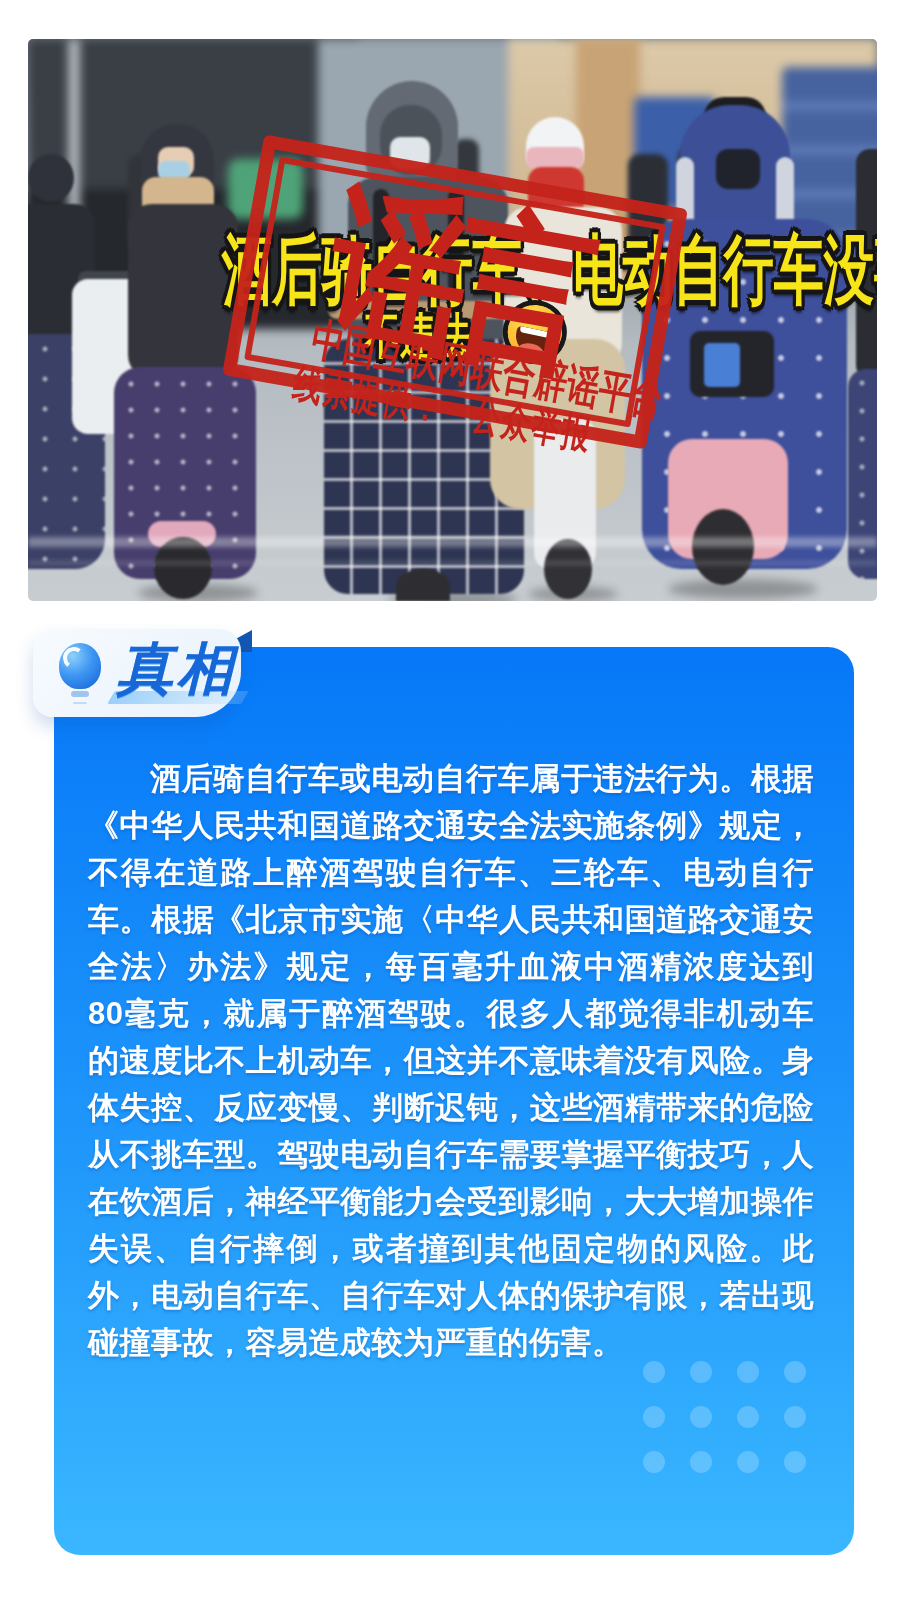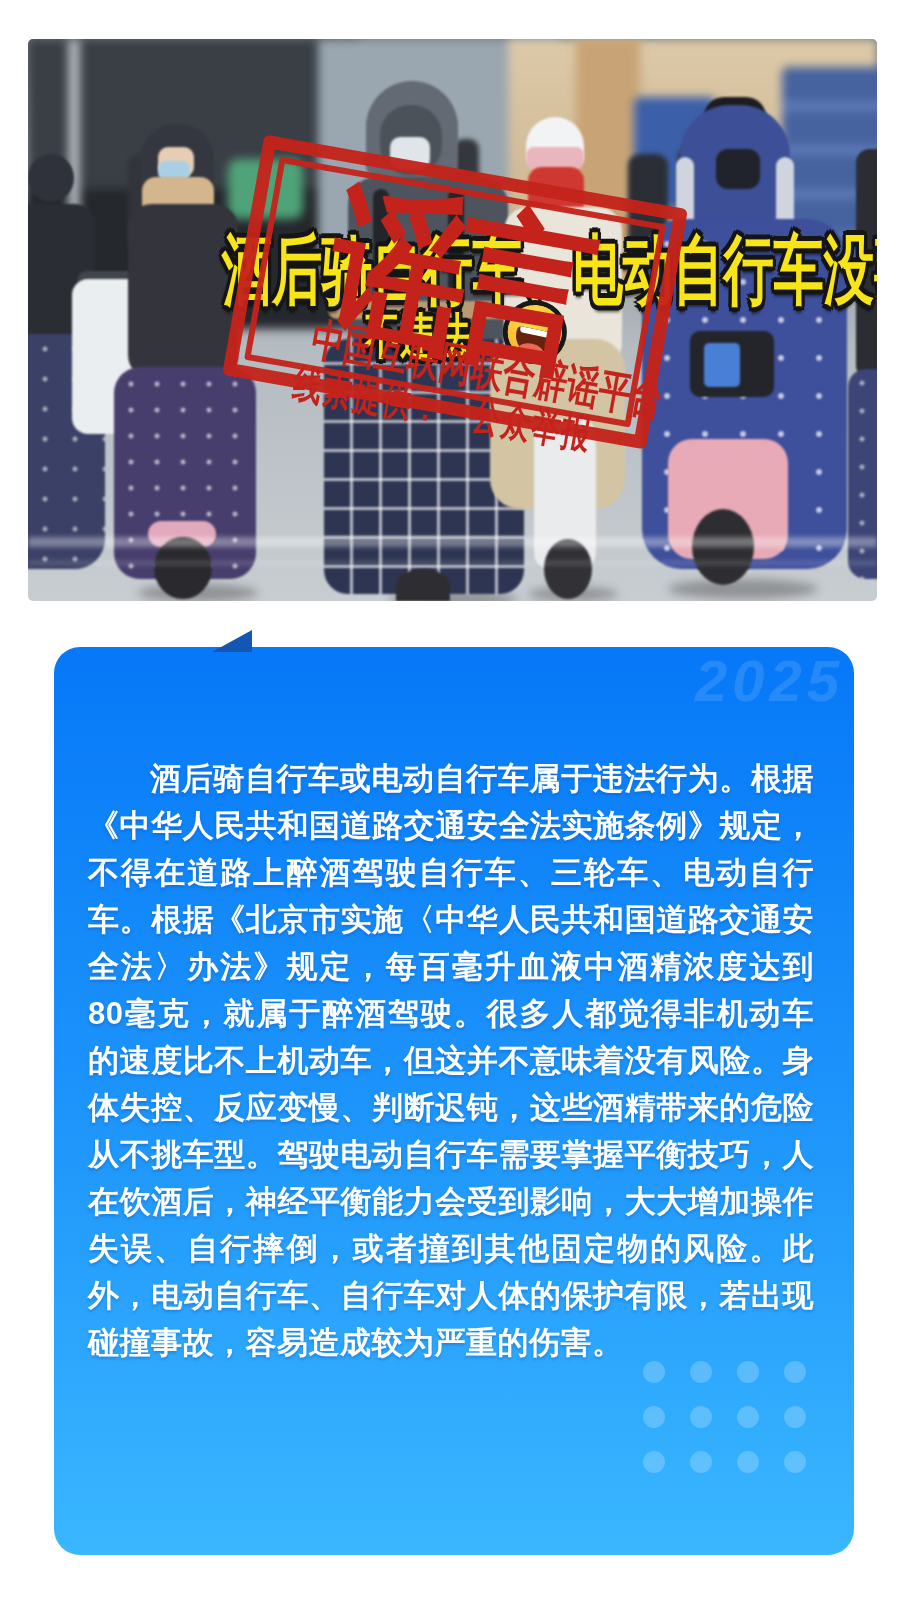--- a/index.html
+++ b/index.html
@@ -174,33 +174,40 @@
 
     <div class="stamp">
       <div class="stamp-inner"></div>
       <div class="stamp-big"><span>谣言</span></div>
       <div class="stamp-org"><span>中国互联网联合辟谣平台</span></div>
       <div class="stamp-tip"><span>线索提供：　公众举报</span></div>
     </div>
   </div>
 
   <div class="truth-card">
-    <div class="watermark">2025</div>
     <p class="truth-body">酒后骑自行车或电动自行车属于违法行为。根据《中华人民共和国道路交通安全法实施条例》规定，不得在道路上醉酒驾驶自行车、三轮车、电动自行车。根据《北京市实施〈中华人民共和国道路交通安全法〉办法》规定，每百毫升血液中酒精浓度达到80毫克，就属于醉酒驾驶。很多人都觉得非机动车的速度比不上机动车，但这并不意味着没有风险。身体失控、反应变慢、判断迟钝，这些酒精带来的危险从不挑车型。驾驶电动自行车需要掌握平衡技巧，人在饮酒后，神经平衡能力会受到影响，大大增加操作失误、自行摔倒，或者撞到其他固定物的风险。此外，电动自行车、自行车对人体的保护有限，若出现碰撞事故，容易造成较为严重的伤害。</p>
     <div class="deco-dots">
       <span class="dot"></span>
         <span class="dot"></span>
         <span class="dot"></span>
         <span class="dot"></span>
       <span class="dot"></span>
         <span class="dot"></span>
         <span class="dot"></span>
         <span class="dot"></span>
       <span class="dot"></span>
         <span class="dot"></span>
         <span class="dot"></span>
         <span class="dot"></span>
     </div>
   </div>
 
   <div class="tab-fold"></div>
+  <div class="truth-tab">
+    <span class="bulb">
+        <i class="bulb-hl"></i>
+        <i class="bulb-base"></i>
+      </span>
+    <span class="tab-underline"></span>
+    <span class="tab-label">真相</span>
+  </div>
 
 </div>
 
 </body></html>

